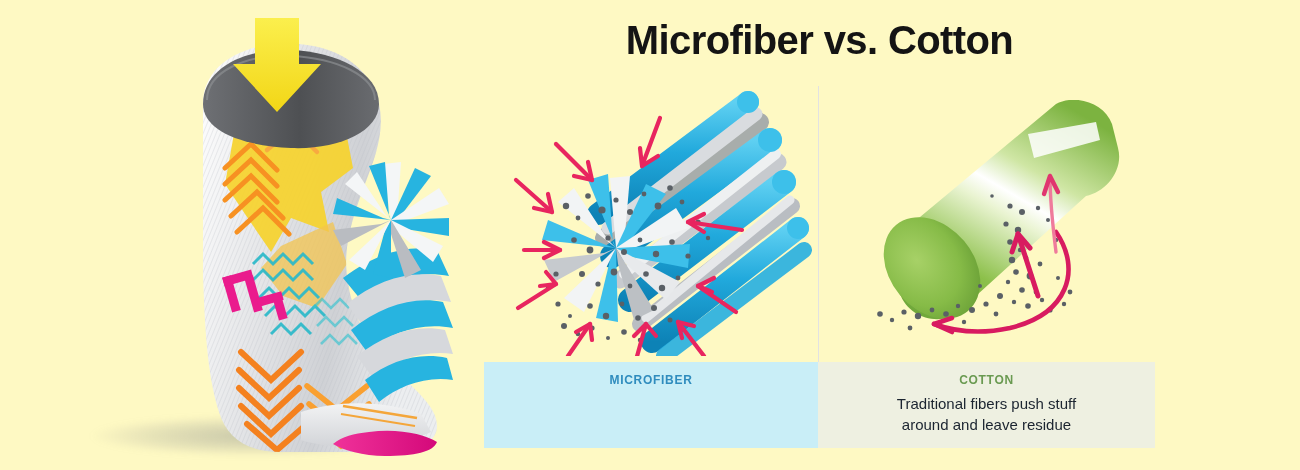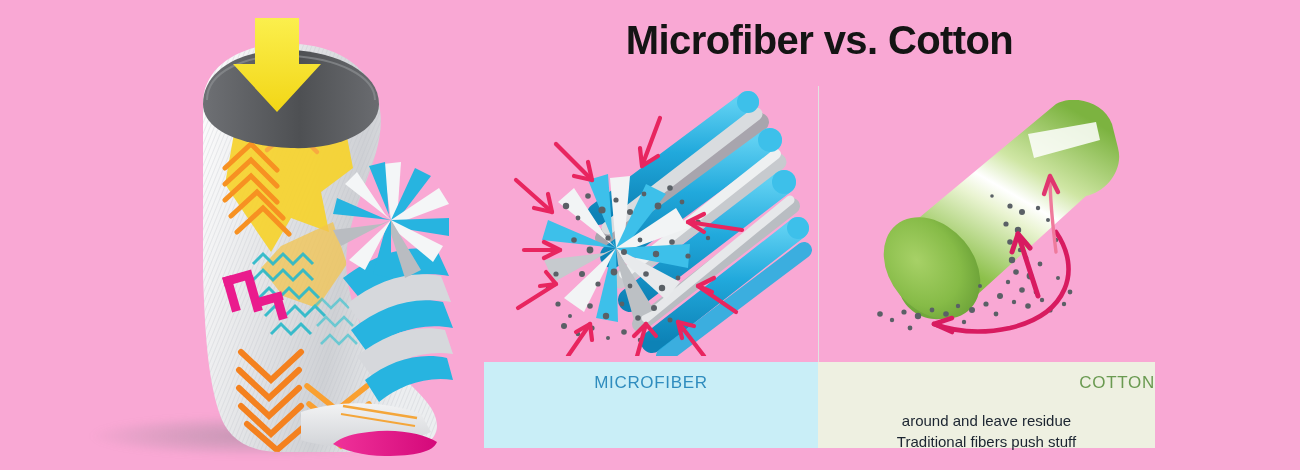--- a/index.html
+++ b/index.html
@@ -1,38 +1,38 @@
 <!DOCTYPE html>
 <html><head>
 <meta charset="utf-8">
 <title>Microfiber vs. Cotton</title>
 <style>
   html,body{margin:0;padding:0;background:#ffffff;}
   body{width:1300px;height:470px;overflow:hidden;
        font-family:"Liberation Sans","DejaVu Sans",sans-serif;}
-  #stage{position:relative;width:1300px;height:470px;background:#f9a8d4;}
+  #stage{position:relative;width:1300px;height:470px;background:#fef9c3;}
 
   
   #title{position:absolute;left:484px;top:18px;width:671px;text-align:center;
          font-size:40px;font-weight:700;color:#141414;letter-spacing:-0.6px;
          line-height:1.1;white-space:nowrap;}
 
   
   #divider{position:absolute;left:818px;top:86px;width:1px;height:276px;
            background:#e2e2e2;}
 
   
   .panel{position:absolute;top:362px;height:86px;box-sizing:border-box;
          padding-top:11px;text-align:center;}
   #panel-micro{left:484px;width:334px;background:#c9eef7;}
   #panel-cotton{left:818px;width:337px;background:#eef0e1;}
-  .panel-heading{font-size:17px;font-weight:400;letter-spacing:.7px;
-                 margin-bottom:18px;}
+  .panel-heading{font-size:12px;font-weight:700;letter-spacing:.7px;
+                 margin-bottom:7px;}
   #heading-micro{color:#2f8cbe;}
-  #heading-cotton{color:#6a9a51;text-align:right;}
+  #heading-cotton{color:#6a9a51;}
   .panel-body{font-size:15px;color:#1b2430;line-height:1.38;padding:0 14px;}
 
   
   .art{position:absolute;}
 
   
   #sock-shadow{position:absolute;left:92px;top:416px;width:320px;height:40px;
     background:radial-gradient(ellipse at 50% 50%,rgba(120,125,132,.40) 0%,
                rgba(120,125,132,.18) 45%,rgba(255,255,255,0) 72%);
     filter:blur(3px);}
@@ -419,18 +419,18 @@
 
   <div class="panel" id="panel-micro">
     <div class="panel-heading" id="heading-micro">MICROFIBER</div>
     <div class="panel-body">
     </div>
   </div>
 
   <div class="panel" id="panel-cotton">
     <div class="panel-heading" id="heading-cotton">COTTON</div>
     <div class="panel-body">
+      <div>Traditional fibers push stuff</div>
       <div>around and leave residue</div>
-      <div>Traditional fibers push stuff</div>
     </div>
   </div>
 
 </div>
 
 </body></html>

